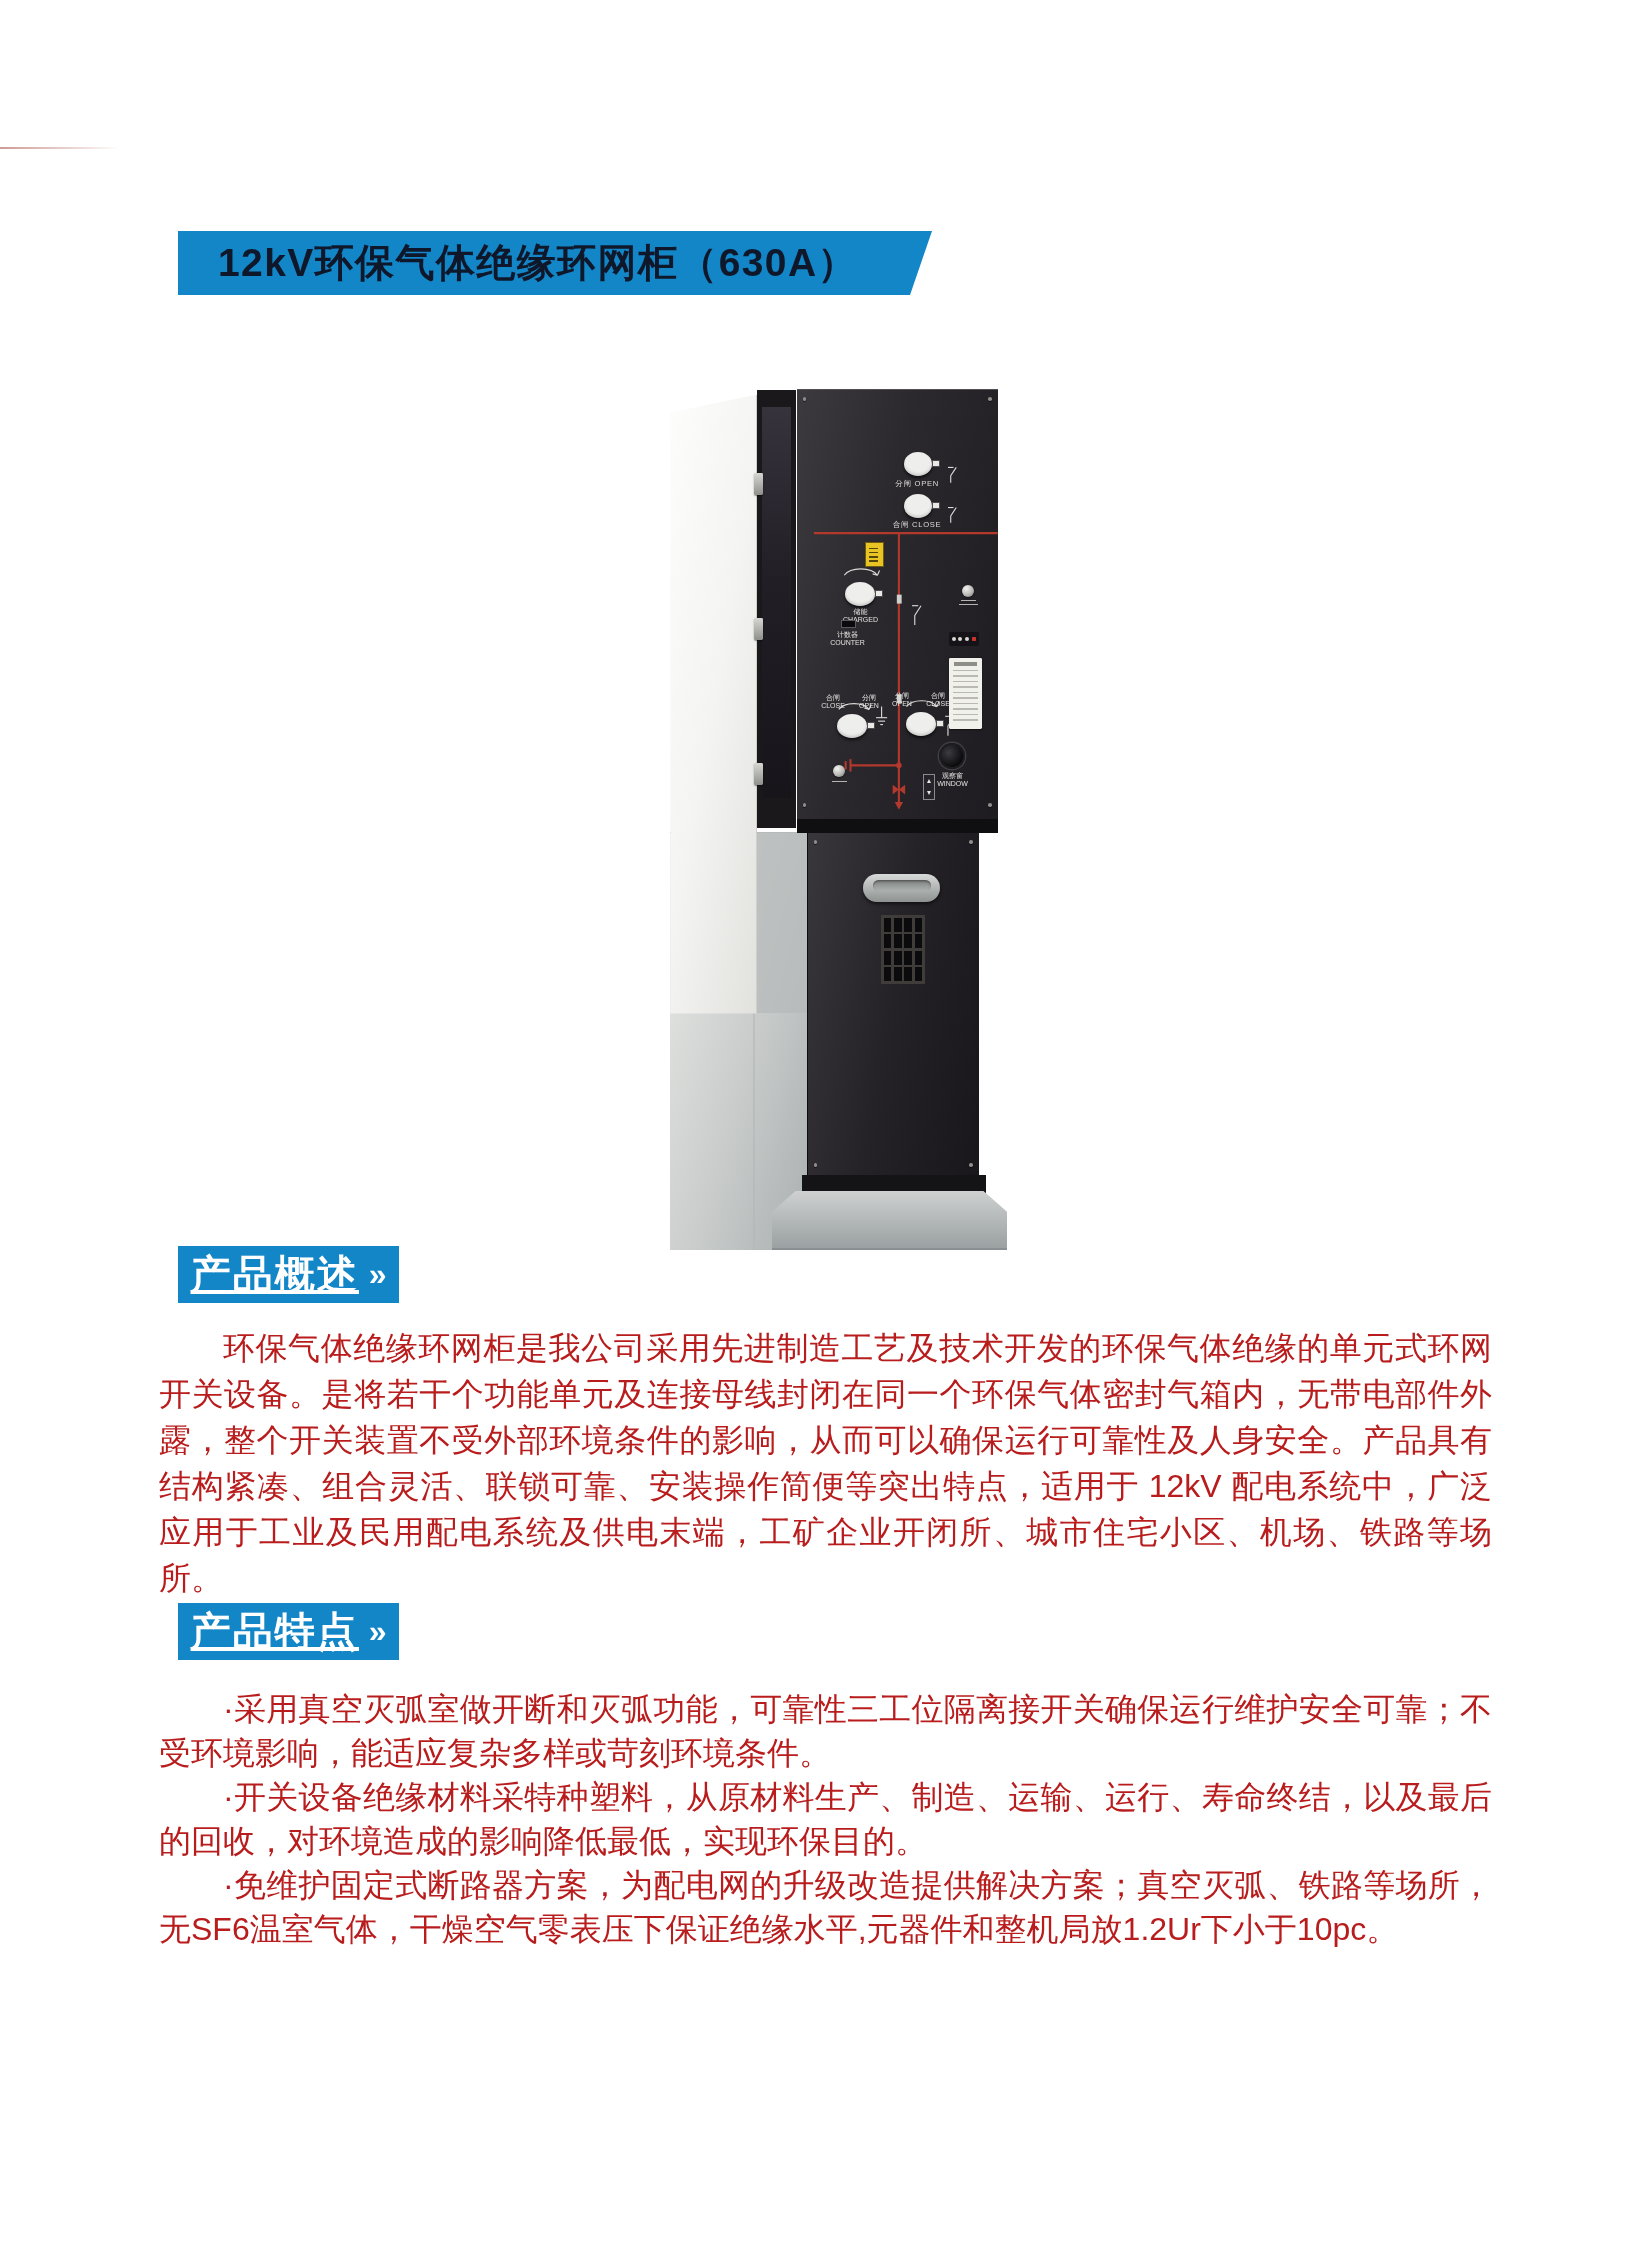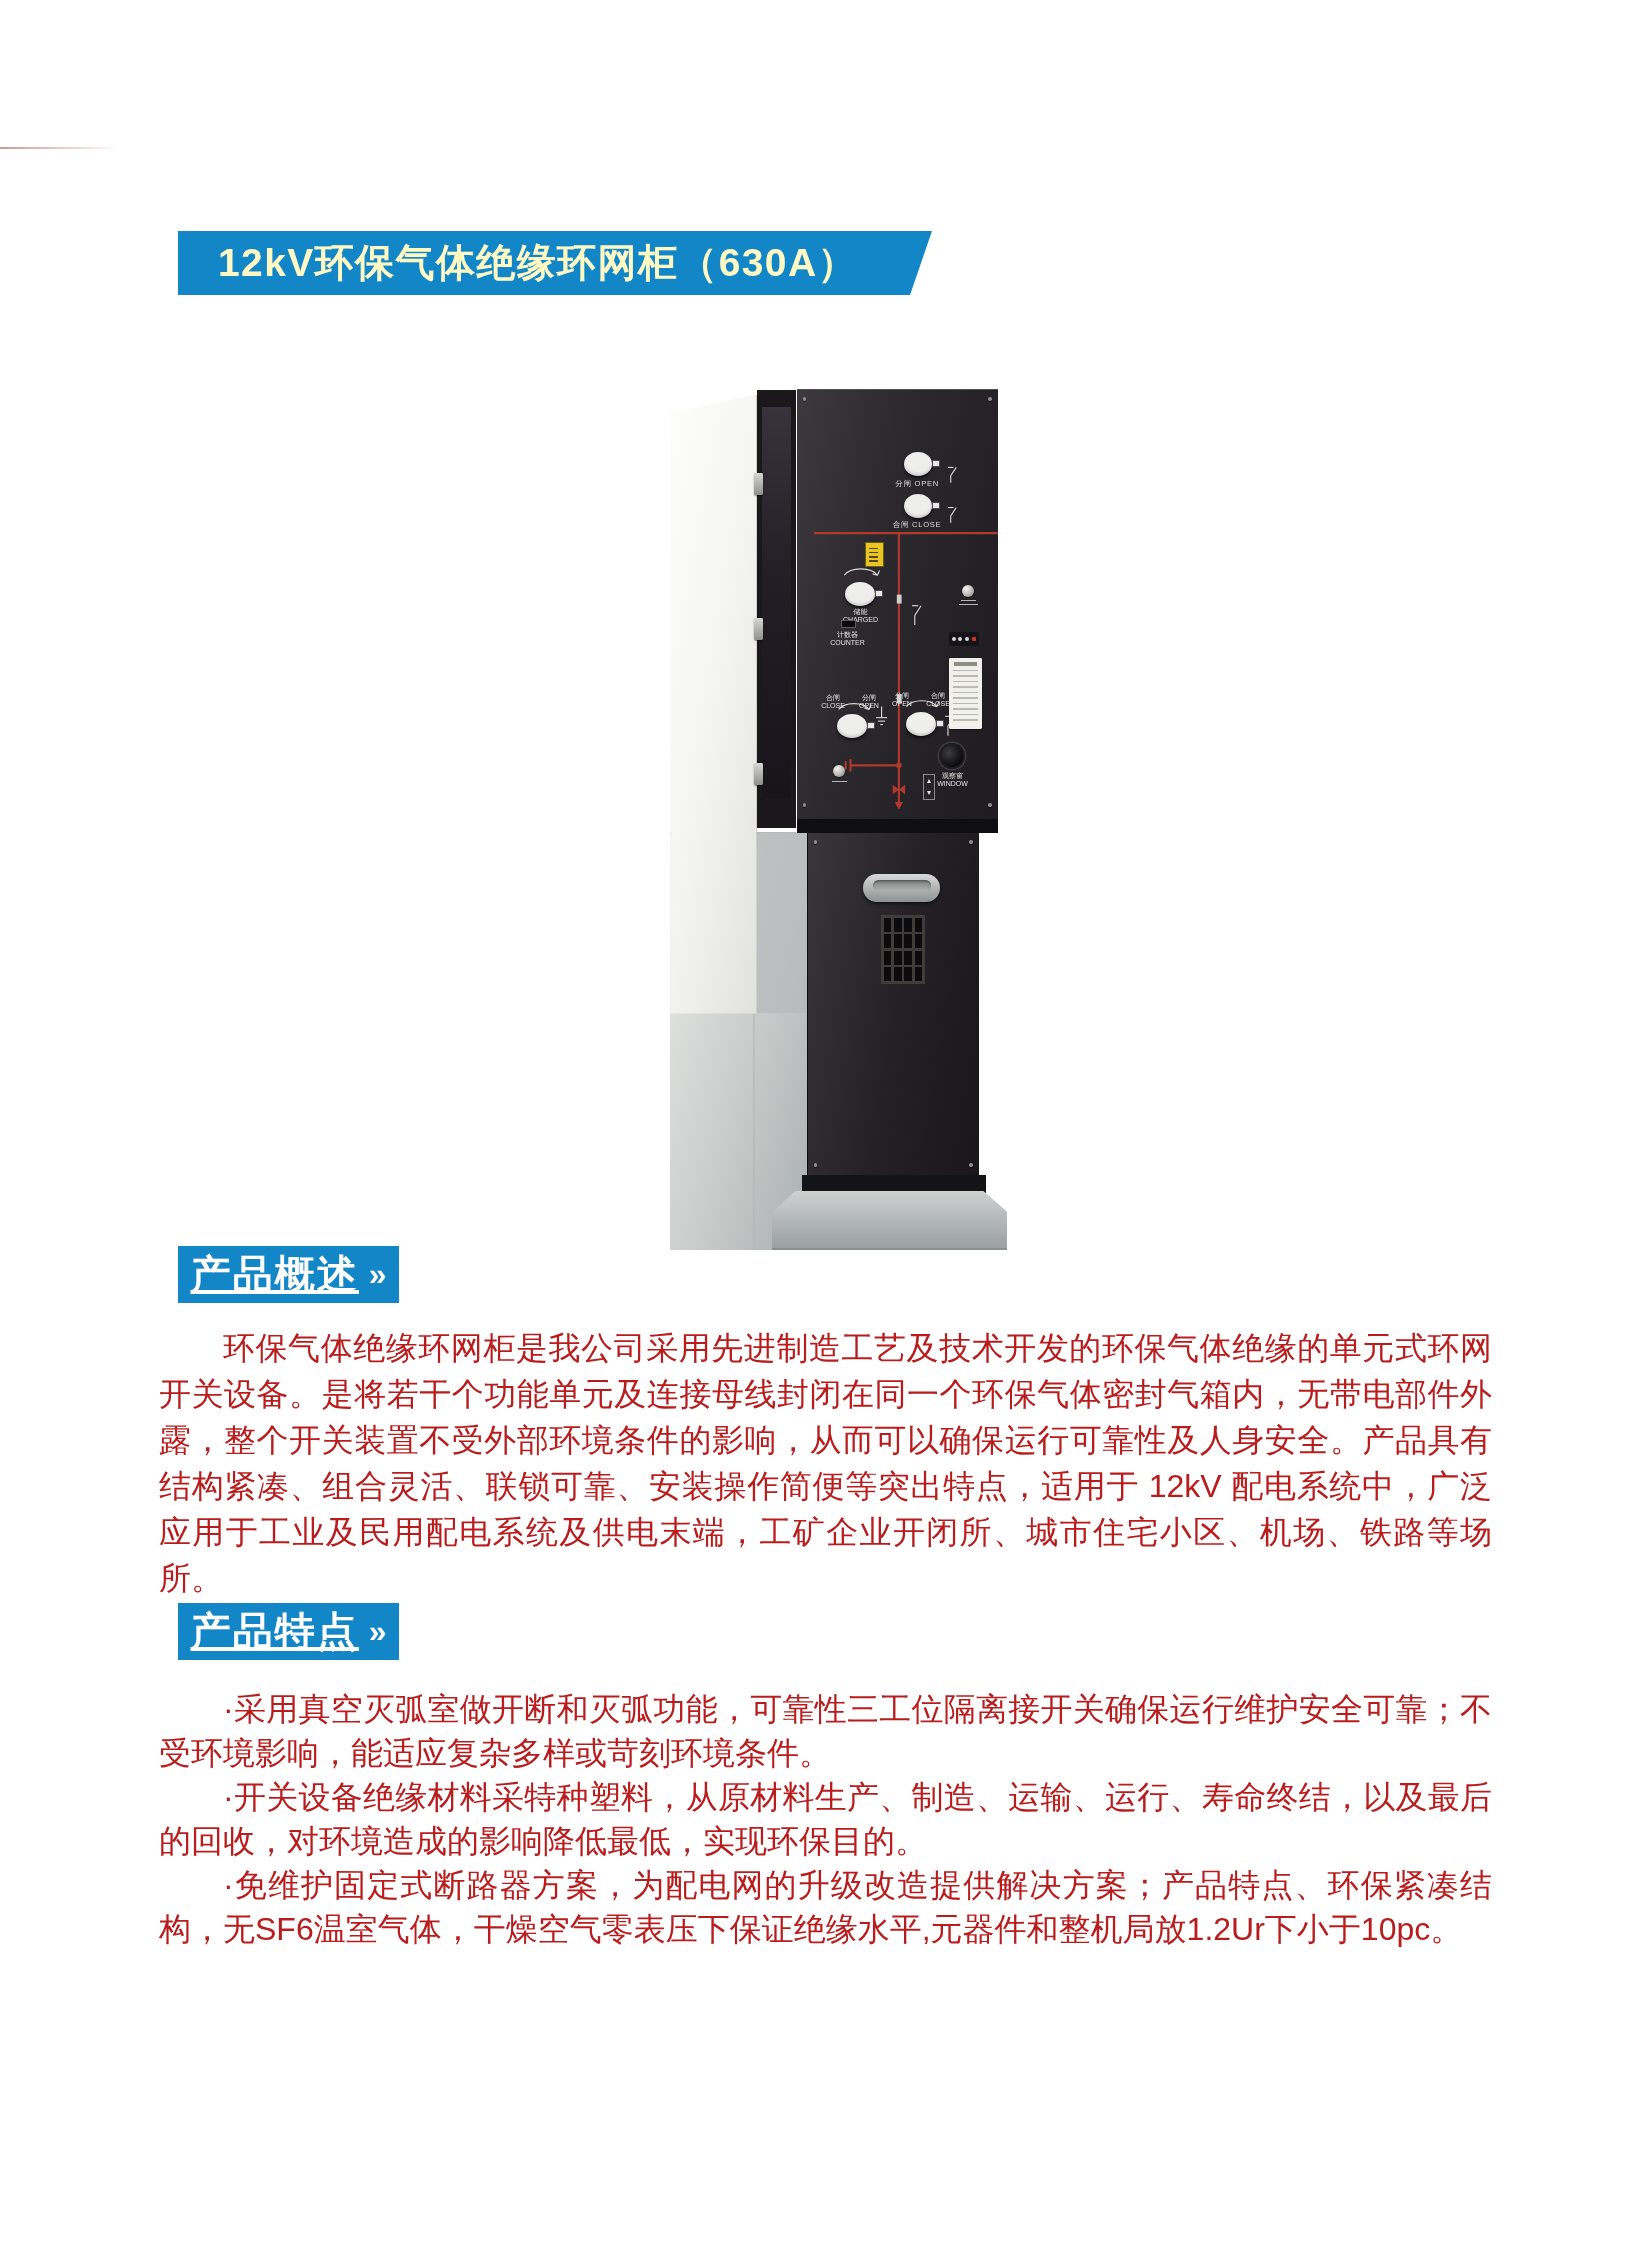--- a/index.html
+++ b/index.html
@@ -8,21 +8,21 @@
   .page { position:relative; width:1647px; height:2250px; background:#ffffff; overflow:hidden; }
 
   
   .artifact { position:absolute; left:0; top:147px; width:119px; height:2.1px;
     background:linear-gradient(90deg,#cf9b95,#eedddb 70%,rgba(255,255,255,0)); }
 
   
   .banner { position:absolute; left:178px; top:231px; width:754px; height:64px;
     background:#1386c7; clip-path:polygon(0 0,100% 0,calc(100% - 22px) 100%,0 100%);
     display:flex; align-items:center; padding-left:40px; }
-  .banner-title { color:#fef9c3; font-size:39px; font-weight:bold; letter-spacing:1.4px; }
+  .banner-title { color:#0f172a; font-size:39px; font-weight:bold; letter-spacing:1.4px; }
 
   
   .section-head { position:absolute; left:178px; width:221px; height:57px; background:#1386c7;
     display:flex; align-items:center; justify-content:center; gap:9.7px; color:#fff; }
   .section-head .lbl { font-size:40px; font-weight:bold; letter-spacing:2.1px;text-decoration:underline; }
   .section-head .chev { font-size:32px; font-weight:bold; }
   .head-overview { top:1246px; }
   .head-features { top:1603px;text-align:right; }
 
   
@@ -269,17 +269,17 @@
   </div>
   <div class="bodytext overview-text">环保气体绝缘环网柜是我公司采用先进制造工艺及技术开发的环保气体绝缘的单元式环网开关设备。是将若干个功能单元及连接母线封闭在同一个环保气体密封气箱内，无带电部件外露，整个开关装置不受外部环境条件的影响，从而可以确保运行可靠性及人身安全。产品具有结构紧凑、组合灵活、联锁可靠、安装操作简便等突出特点，适用于 12kV 配电系统中，广泛应用于工业及民用配电系统及供电末端，工矿企业开闭所、城市住宅小区、机场、铁路等场所。</div>
 
   <div class="section-head head-features">
     <span class="lbl">产品特点</span>
     <span class="chev">»</span>
   </div>
   <div class="bodytext features-text">
     <p>·采用真空灭弧室做开断和灭弧功能，可靠性三工位隔离接开关确保运行维护安全可靠；不受环境影响，能适应复杂多样或苛刻环境条件。</p>
     <p>·开关设备绝缘材料采特种塑料，从原材料生产、制造、运输、运行、寿命终结，以及最后的回收，对环境造成的影响降低最低，实现环保目的。</p>
-    <p>·免维护固定式断路器方案，为配电网的升级改造提供解决方案；产品特点、环保紧凑结构，无SF6温室气体，干燥空气零表压下保证绝缘水平,元器件和整机局放1.2Ur下小于10pc。</p>
+    <p>·免维护固定式断路器方案，为配电网的升级改造提供解决方案；真空灭弧、铁路等场所，无SF6温室气体，干燥空气零表压下保证绝缘水平,元器件和整机局放1.2Ur下小于10pc。</p>
   </div>
 
 </div>
 
 
 </body></html>

